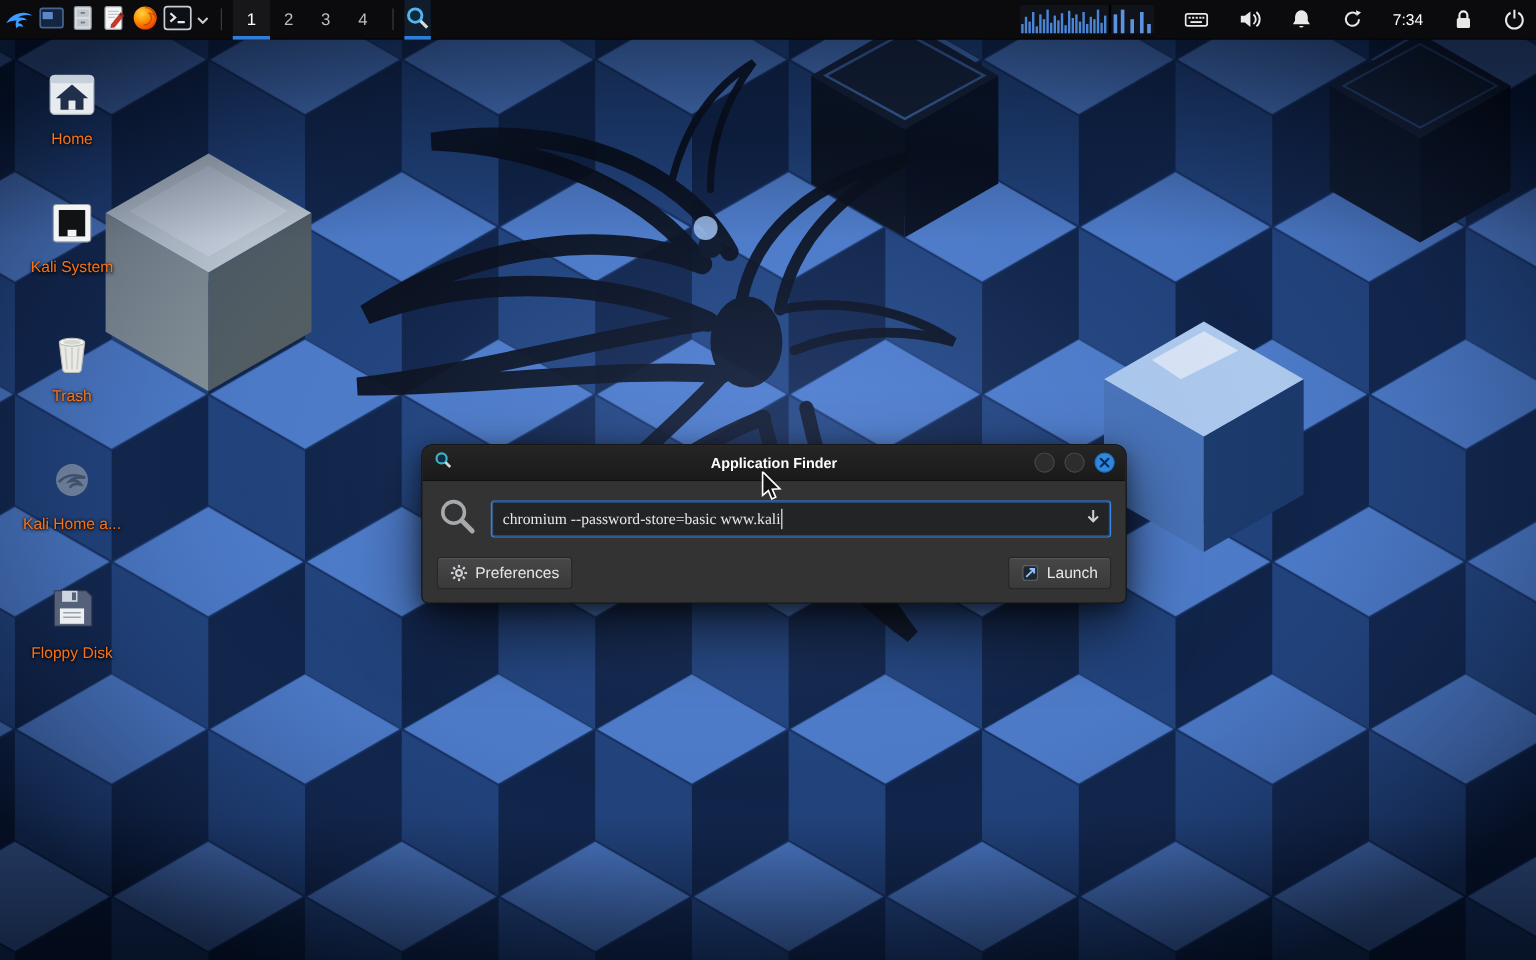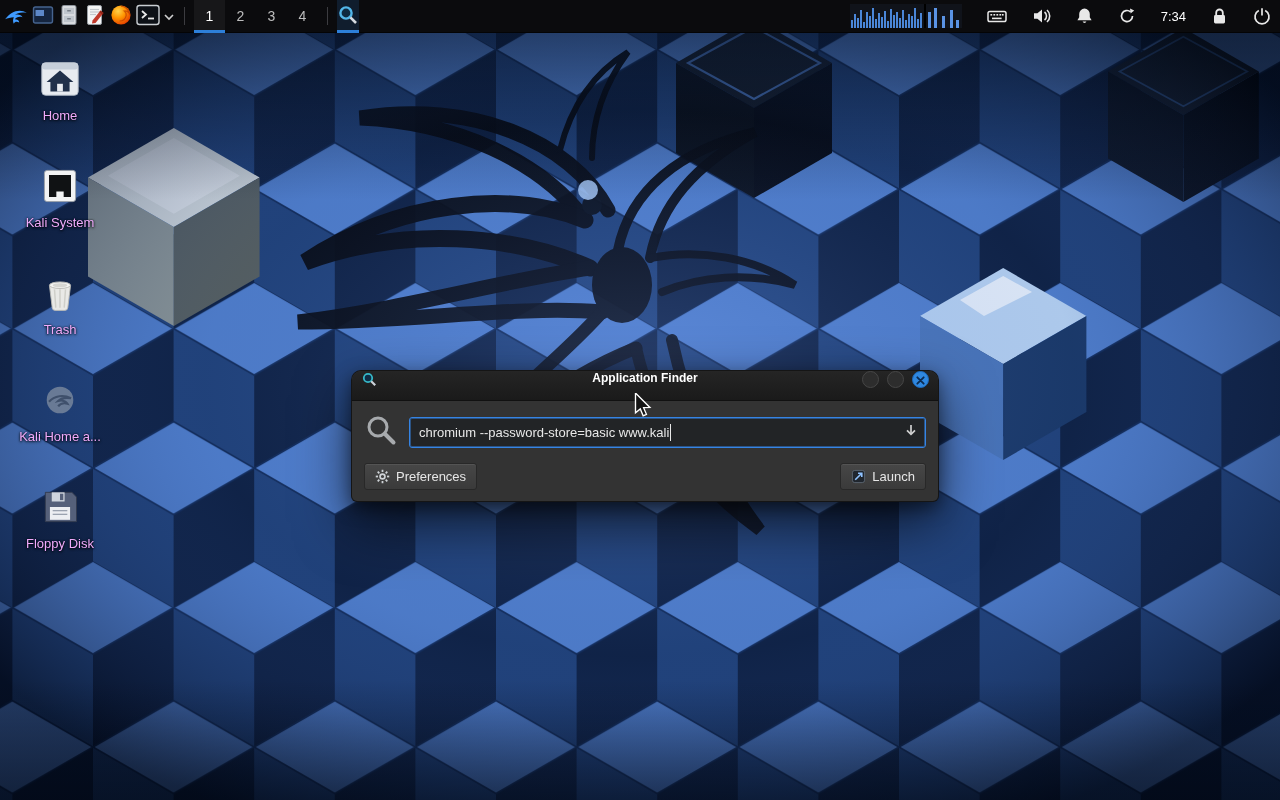--- a/index.html
+++ b/index.html
@@ -43,33 +43,33 @@
   .tray-icon { display:flex; align-items:center; }
   .cpu { display:flex; align-items:center; }
   .clock { color:#ffffff; font-size:13px; }
 
   
   .desktop-icon {
     position:absolute; left:17px; width:86px; text-align:center; z-index:10;
   }
   .di-glyph { height:50px; display:flex; align-items:center; justify-content:center; }
   .di-label {
-    margin-top:5px; color:#f0abfc; font-size:13px; line-height:1.1; white-space:nowrap;
+    margin-top:5px; color:#f97316; font-size:13px; line-height:1.1; white-space:nowrap;
     text-shadow:0 1px 3px rgba(0,0,0,.95), 0 0 2px rgba(0,0,0,.85);
   }
 
   
   .finder {
     position:absolute; left:352px; top:371px; width:586px; z-index:30;
     background:var(--window-bg,#333333);
     border-radius:9px 9px 5px 5px;
     box-shadow:0 0 0 1px #151515, 0 22px 55px rgba(0,0,0,.65), 0 6px 18px rgba(0,0,0,.5);
   }
   .titlebar {
-    position:relative; height:30px; display:flex; align-items:flex-start; padding:0 9px;
+    position:relative; height:30px; display:flex; align-items:center; padding:0 9px;
     background:linear-gradient(var(--titlebar-bg,#252525), #1a1a1a);
     border-radius:9px 9px 0 0; border-bottom:1px solid #111;
   }
   .title {
     position:absolute; left:0; right:0; text-align:center;
     color:#ffffff; font-size:12px; font-weight:bold; pointer-events:none;
   }
   .tb-buttons { margin-left:auto; display:flex; gap:8px; z-index:1; }
   .tb-circle {
     width:17px; height:17px; border-radius:50%;
@@ -78,21 +78,21 @@
   }
   .tb-close { background:var(--close-btn,#2f88e0); border-color:#1d6bbd; }
   .finder-body { padding:12px 12px 11px; }
   .search-row { display:flex; align-items:center; gap:11px; }
   .input-box {
     flex:1; height:31px; display:flex; align-items:center;
     background:var(--input-bg,#222426);
     border:1px solid #3584e4; box-shadow:inset 0 0 0 1px rgba(53,132,228,.5);
     border-radius:3px; padding:0 7px 0 9px;
   }
-  .input-text { color:#e8e8e8; font-size:13px; white-space:pre; }
+  .input-text { color:#e8e8e8; font-size:13px; white-space:pre;font-family:Liberation Serif, serif; }
   .caret { width:1px; height:17px; background:#e8e8e8; margin-left:1px; }
   .combo-arrow { margin-left:auto; display:flex; align-items:center; padding-left:6px; }
   .actions { display:flex; justify-content:space-between; margin-top:12px; }
   .btn {
     display:flex; align-items:center; gap:6px; height:27px; padding:0 10px;
     background:linear-gradient(#474747,#3a3a3a);
     border:1px solid #282828; border-radius:3px;
     box-shadow:inset 0 1px 0 rgba(255,255,255,.07);
     color:#e6e6e6; font-size:13px; font-family:inherit;text-align:right;
   }

